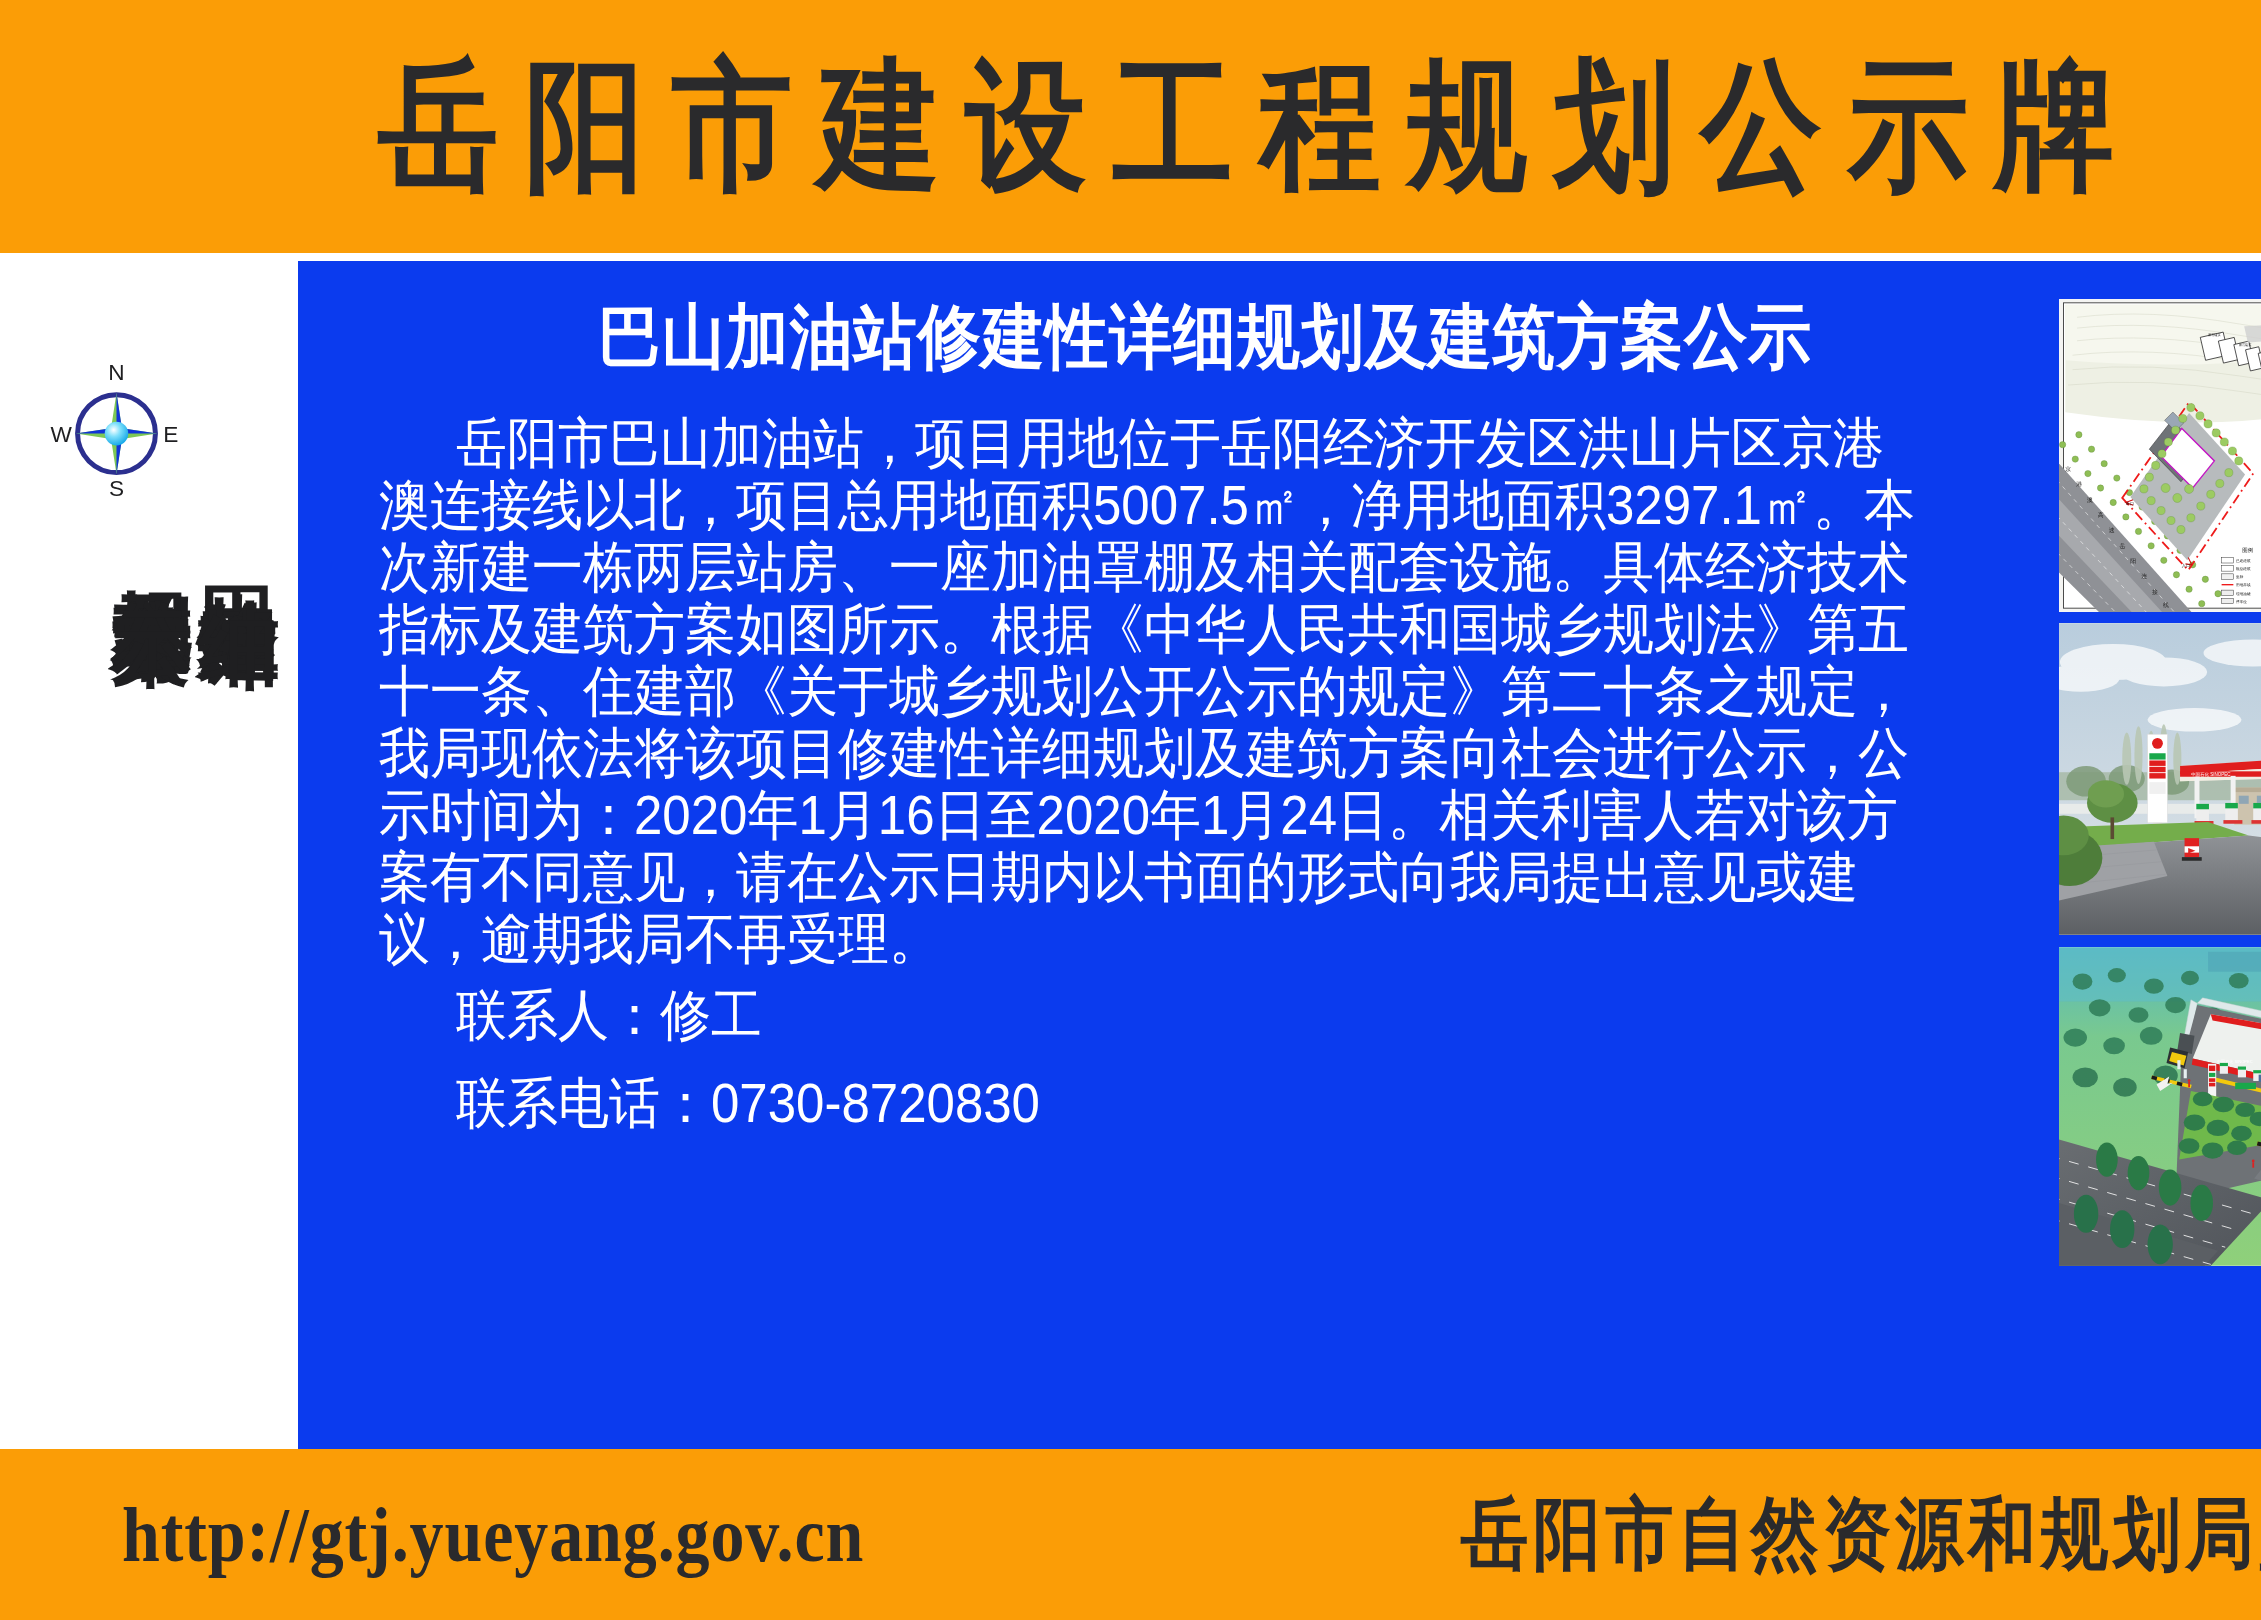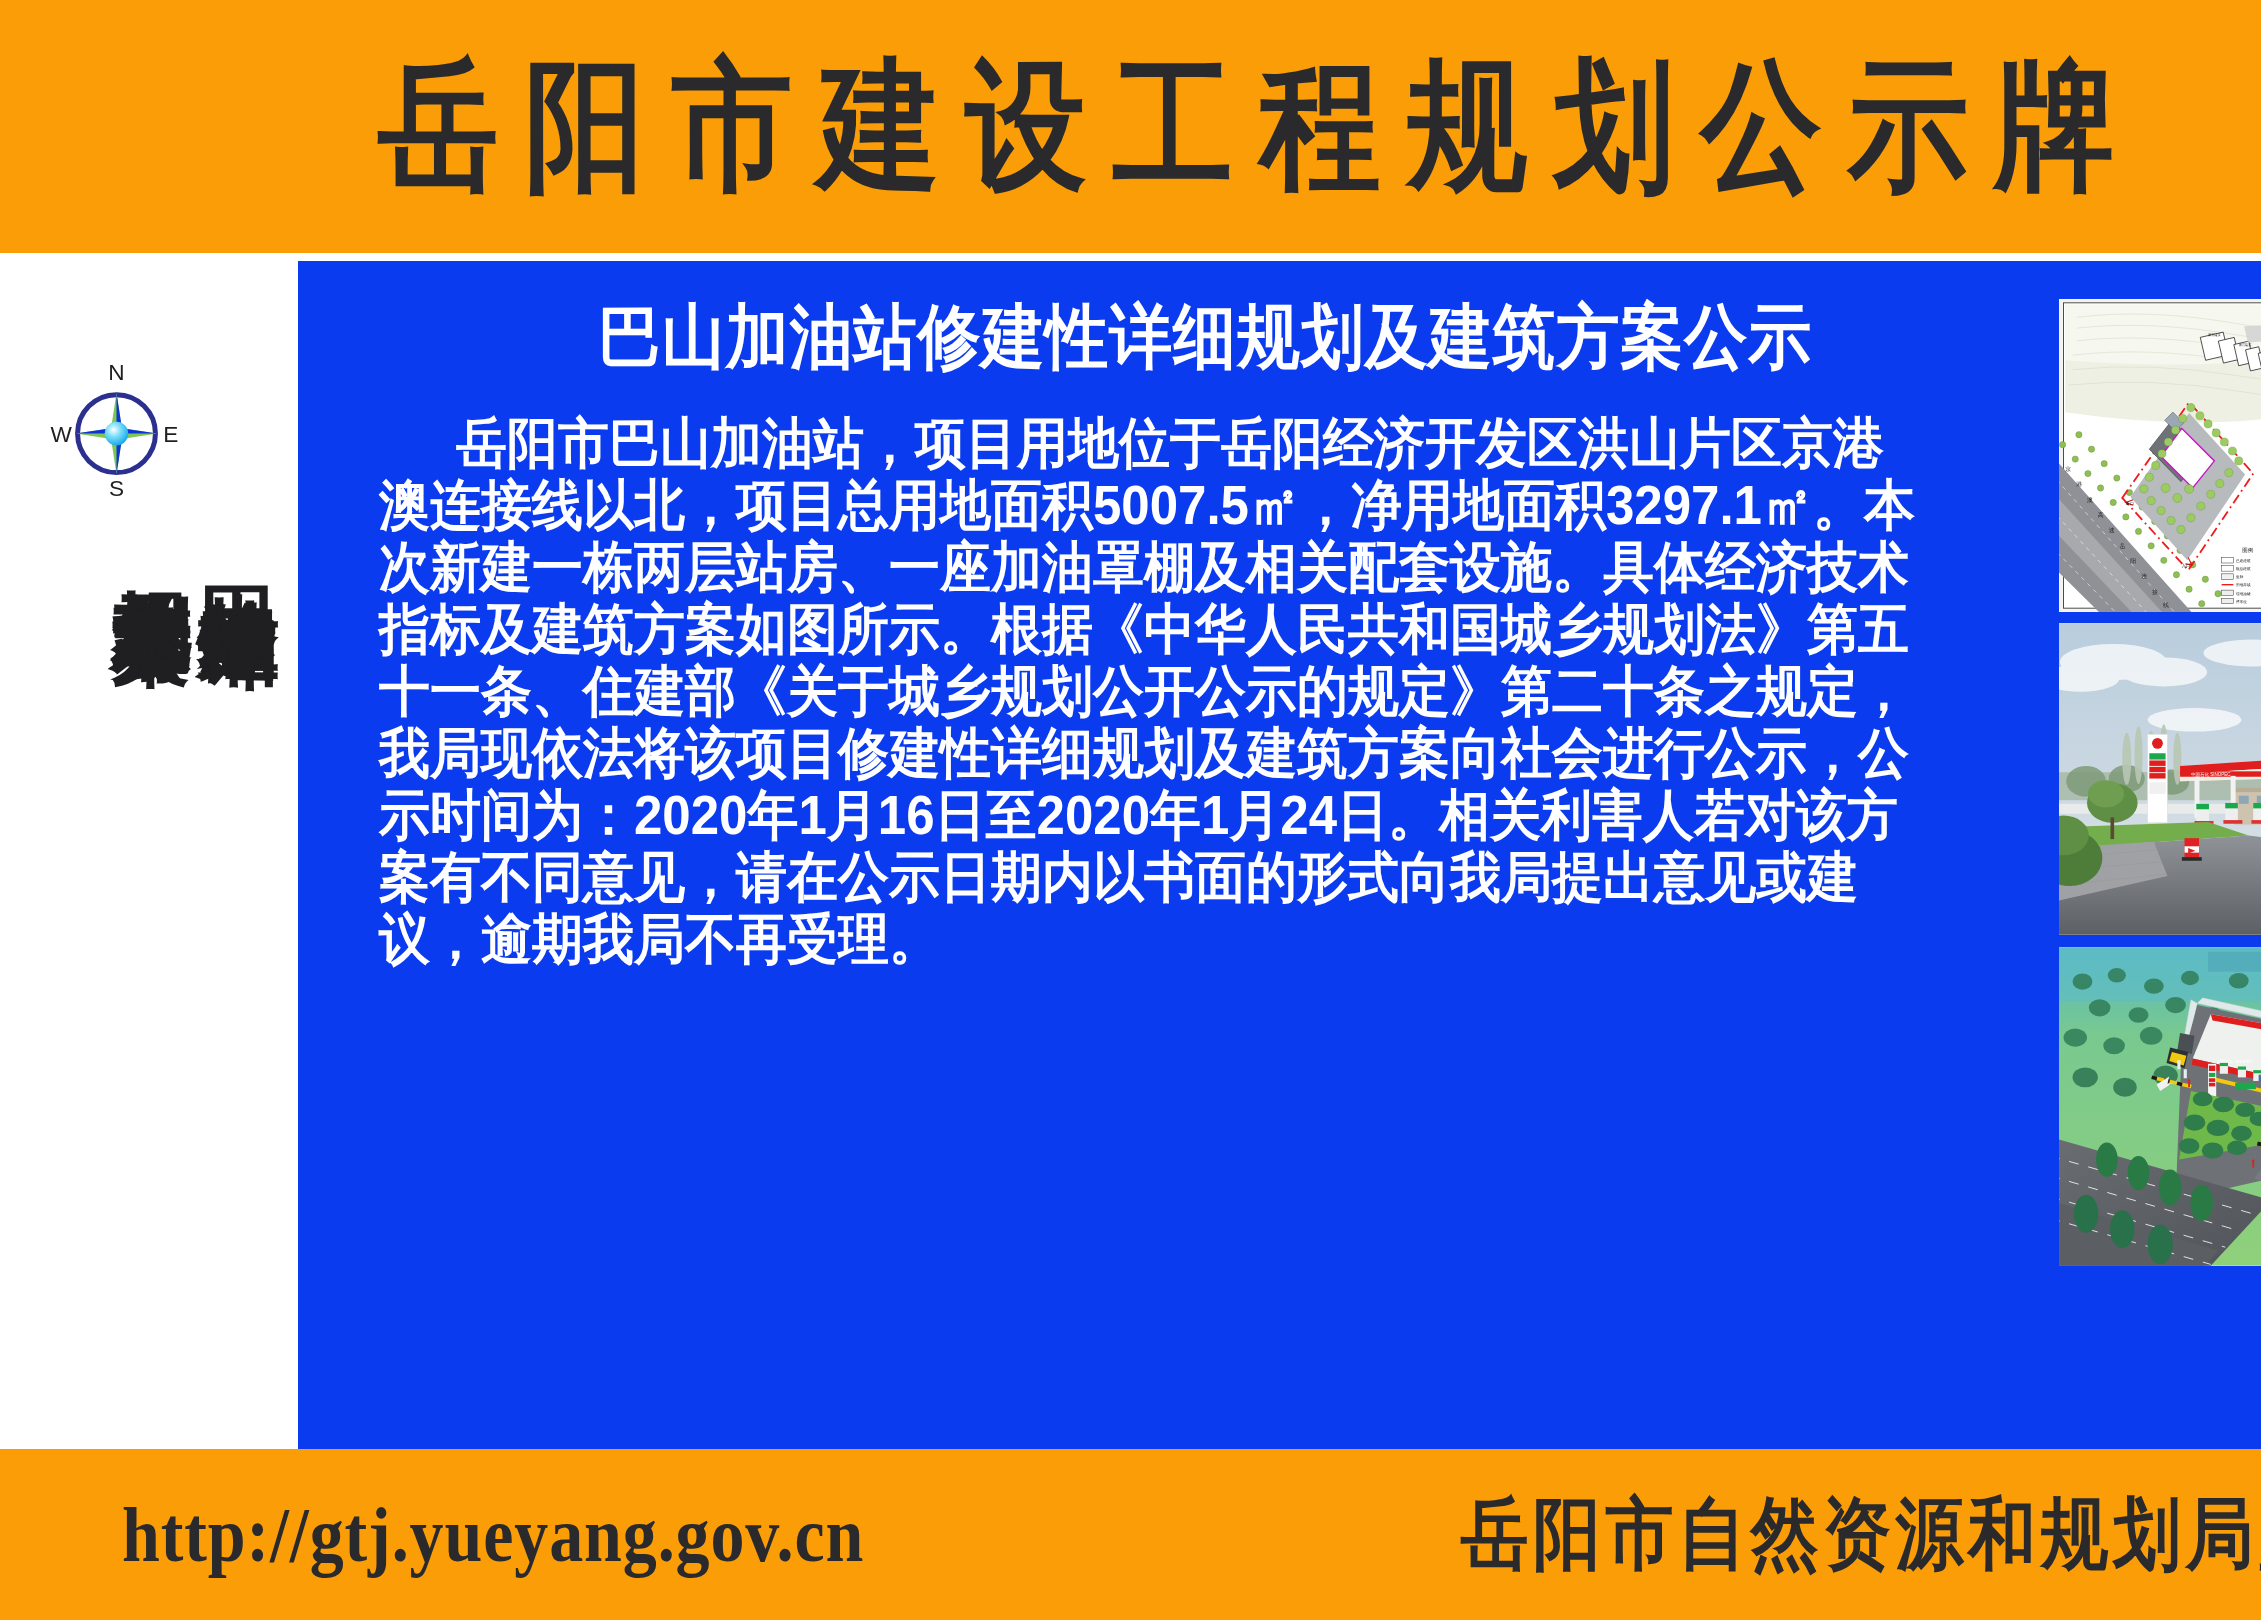--- a/index.html
+++ b/index.html
@@ -60,21 +60,21 @@
 
   #main-title {
     position:absolute; left:0; top:33px; width:1814px;
     text-align:center;
     font-size:63px; font-weight:bold; color:#ffffff;
     letter-spacing:0.9px; white-space:nowrap;
     transform:scaleY(1.12);
   }
 
   #body-text {
-    position:absolute; left:81px; top:149px; width:1574px;font-weight:bold;
+    position:absolute; left:81px; top:149px; width:1574px;
   }
   .bline {
     font-size:51px; color:#ffffff; line-height:62px;
     white-space:nowrap; letter-spacing:0px;
     transform:scaleY(1.08); transform-origin:left top;
   }
   .bline.indent { text-indent:77px; }
   .contact-line {
     font-size:51px; color:#ffffff; line-height:62px;
     white-space:nowrap; text-indent:77px;
@@ -187,20 +187,24 @@
       <span>示时间为：2020年1月16日至2020年1月24日。相关利害人若对该方</span>
     </div>
     <div class="bline">
       <span>案有不同意见，请在公示日期内以书面的形式向我局提出意见或建</span>
     </div>
     <div class="bline">
       <span>议，逾期我局不再受理。</span>
     </div>
   </div>
 
+  <div id="contact-block">
+    <div class="contact-line">联系人：修工</div>
+    <div class="contact-line">联系电话：0730-8720830</div>
+  </div>
 
   <div id="image-col">
 
     <div class="img-frame plan">
       <svg viewBox="0 0 828 692" xmlns="http://www.w3.org/2000/svg">
         <rect width="828" height="692" fill="#f4f4f2"></rect>
         <rect x="10" y="8" width="808" height="676" fill="#ffffff" stroke="#3a3a3a" stroke-width="2"></rect>
 
         <path d="M14 12 H600 V240 Q360 300 14 250 Z" fill="#eef0e4"></path>
         <path d="M14 12 H600 V120 Q330 160 14 135 Z" fill="#f6f7ee"></path>

